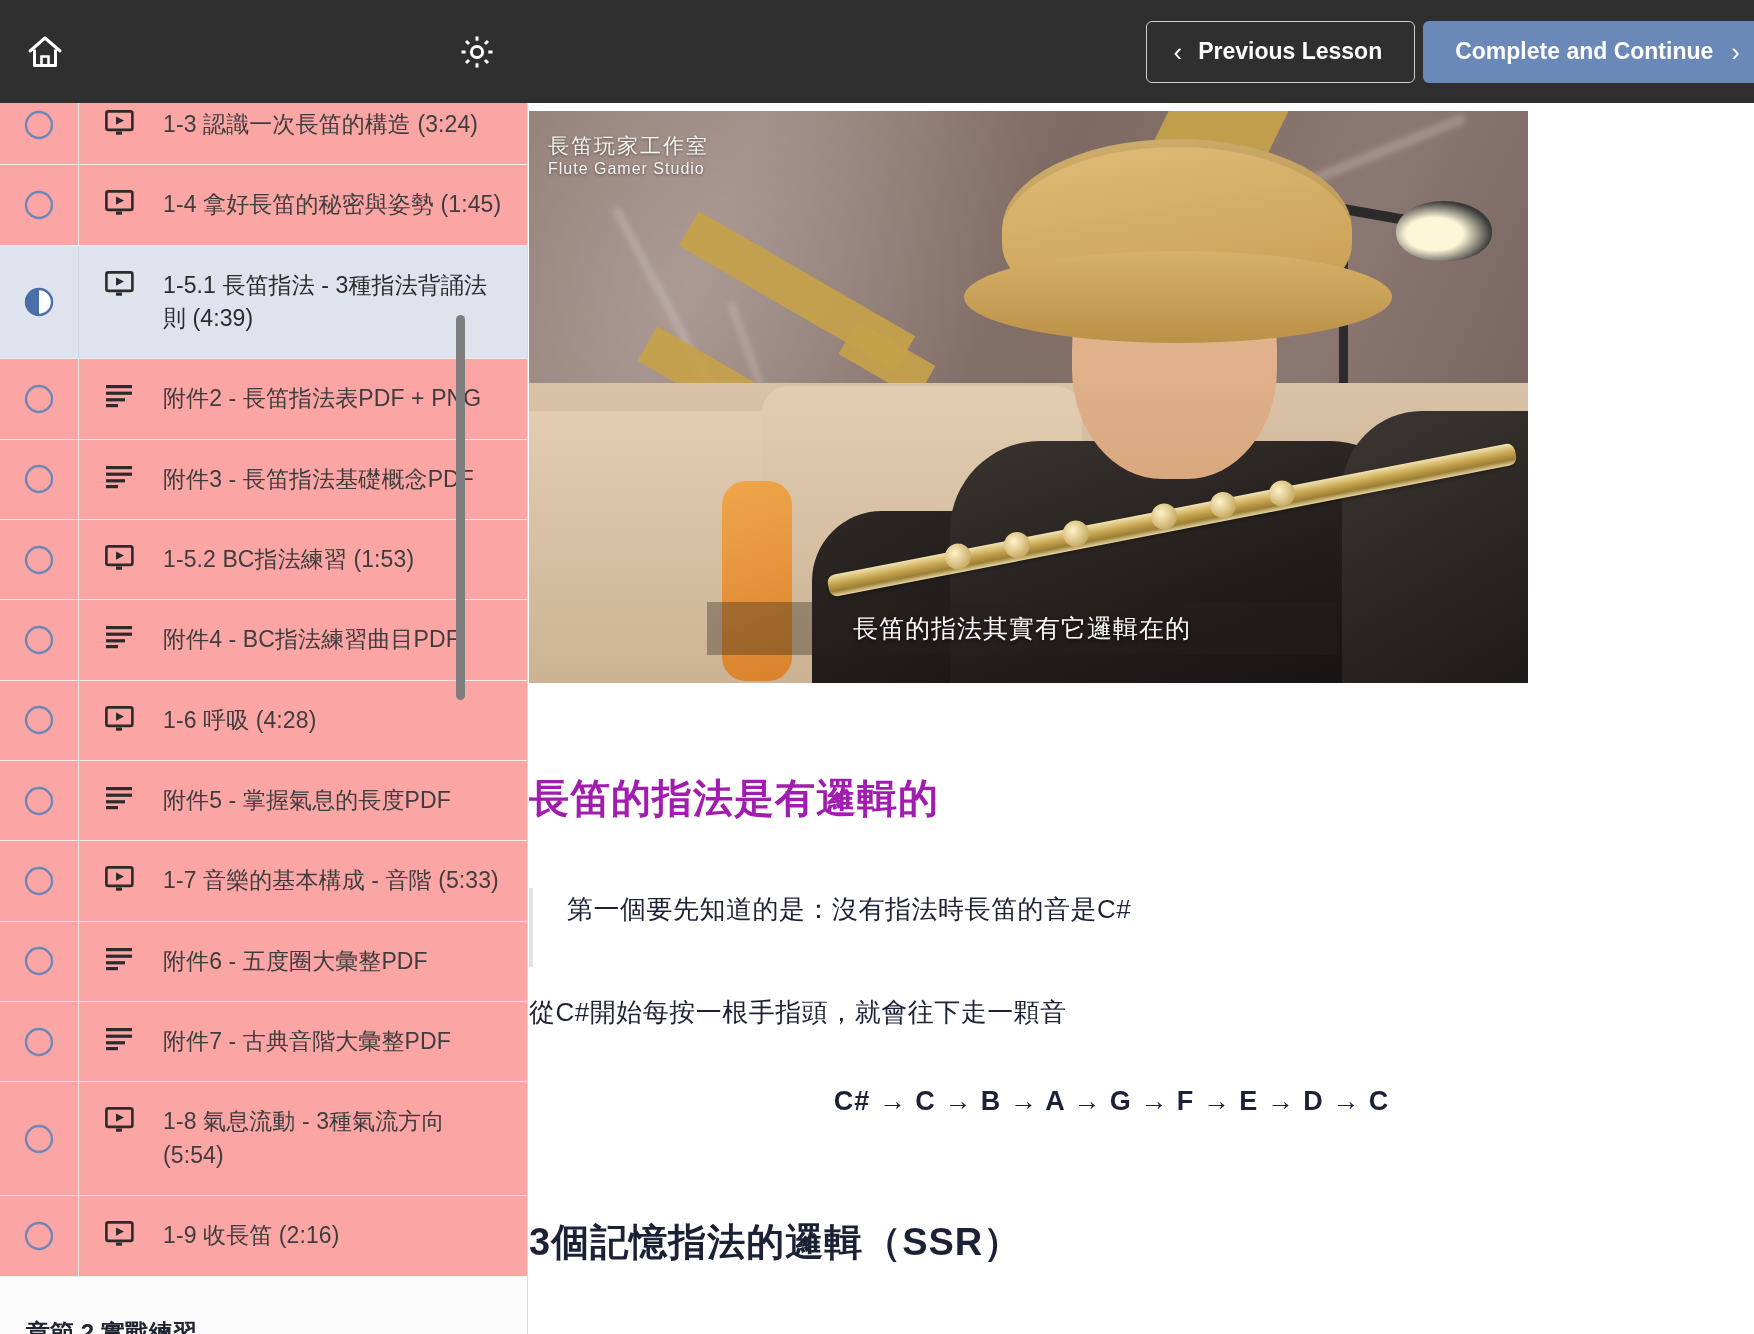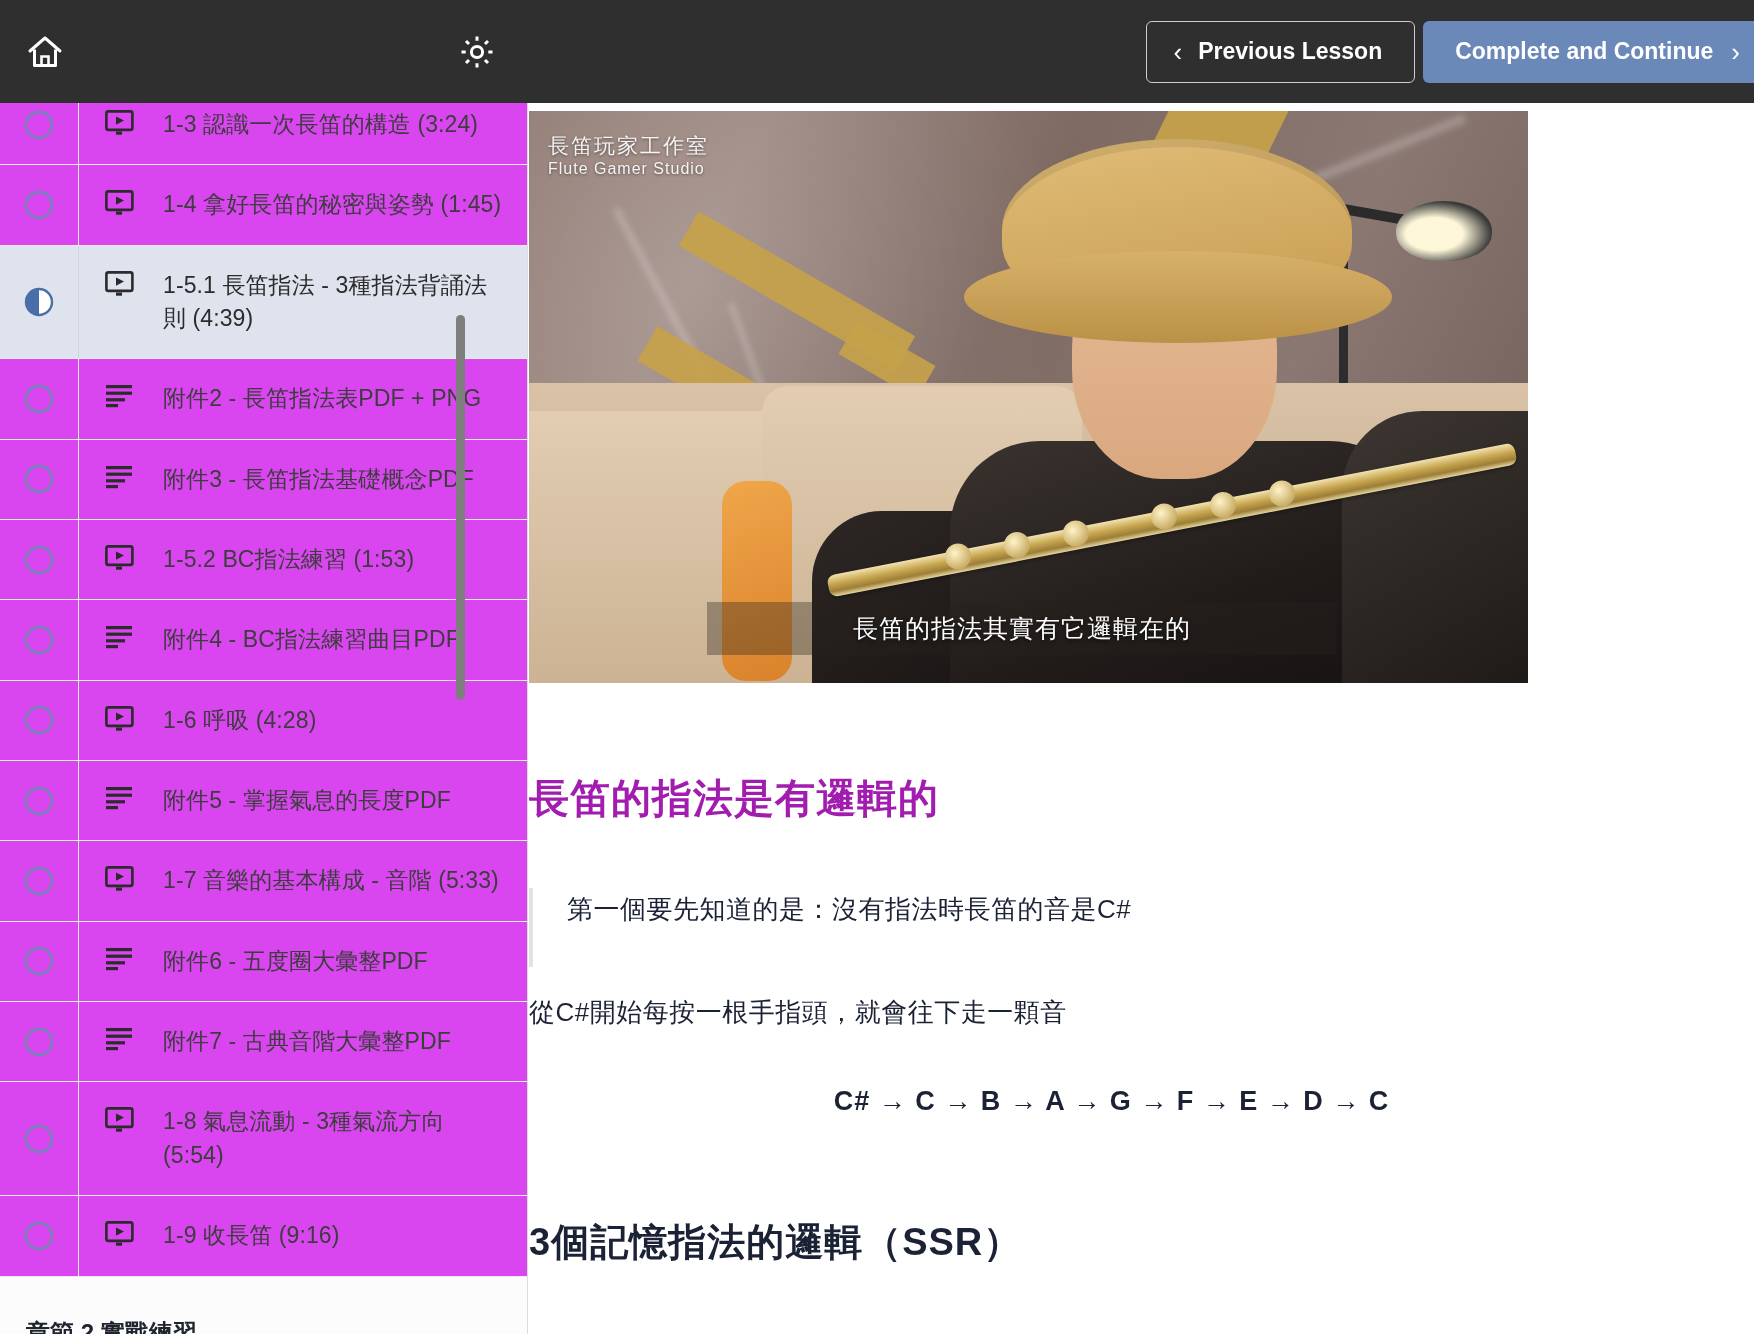--- a/index.html
+++ b/index.html
@@ -83,21 +83,21 @@
     height: 1231px;
     overflow: hidden;
   }
   .lesson-list { margin-top: -18px; }
   .lesson {
     position: relative;
     display: flex;
     align-items: flex-start;
     min-height: 79px;
     border-bottom: 1px solid #ebebeb;
-    background: #d946ef;
+    background: #fca5a5;
     cursor: pointer;
   }
   .lesson.active { background: #dfe3ee; }
   .lesson .status {
     flex: 0 0 79px;
     display: flex; align-items: center; justify-content: center;
     align-self: stretch;
     border-right: 1px solid #ebebeb;
     min-height: 79px;
   }
@@ -588,21 +588,21 @@
               </svg>
           </div>
           <div class="body">
             <span class="type-ico">
               <svg width="32" height="26" viewBox="0 0 32 26">
                   <rect x="1.4" y="1.4" width="26" height="18.5" rx="2" fill="none" stroke="#2b2b2b" stroke-width="2.6"></rect>
                   <path d="M11 6.5 L19 10.6 L11 14.8 Z" fill="#2b2b2b"></path>
                   <rect x="11" y="21.5" width="6" height="3.2" fill="#2b2b2b"></rect>
                 </svg>
             </span>
-            <span class="label">1-9 收長笛 (9:16)</span>
+            <span class="label">1-9 收長笛 (2:16)</span>
           </div>
         </div>
 
         <div class="section-head">章節 2 實戰練習</div>
 
       </div>
     </div>
     <div class="sb-track"></div>
   </div>
 

